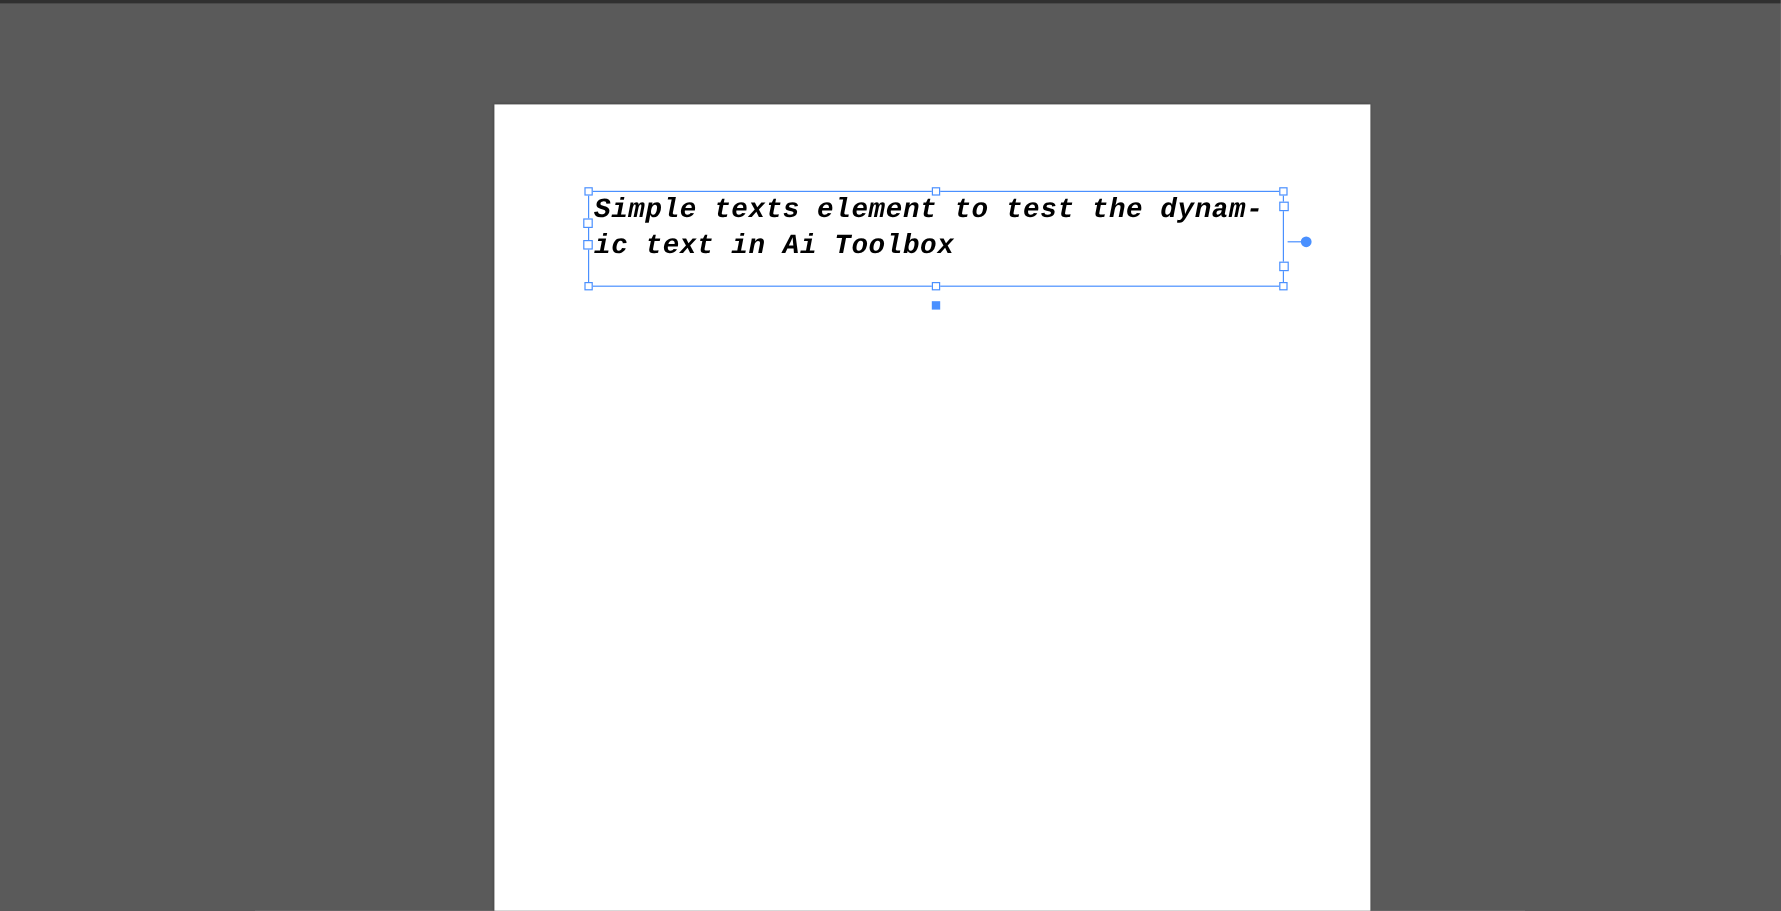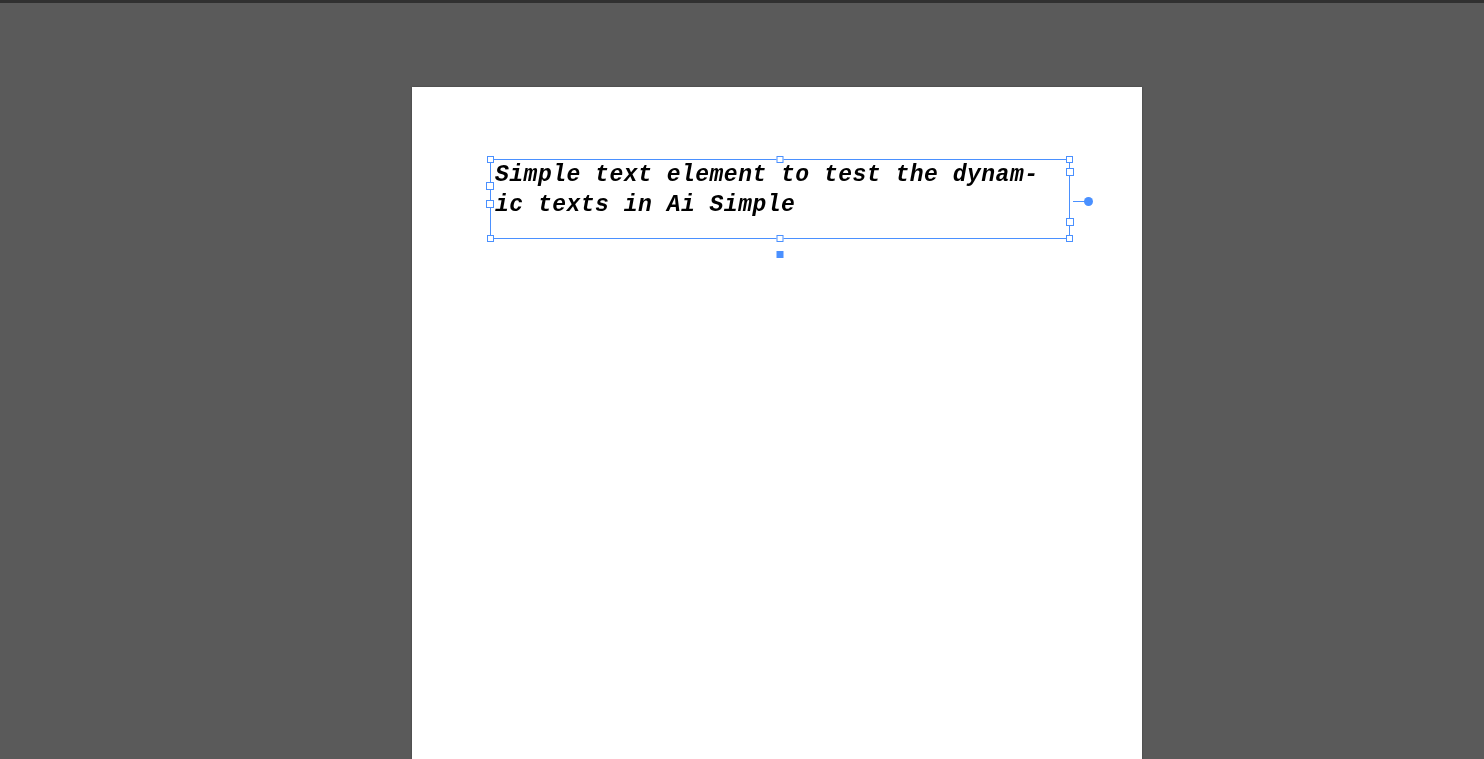--- a/index.html
+++ b/index.html
@@ -113,22 +113,22 @@
 <body>
 
 <div class="top-bar"></div>
 
 <div class="workspace">
 
   <div class="artboard"></div>
 
   <div class="text-frame-wrapper">
     <div class="text-frame">
-      <div class="text-content"><span>Simple text element to test the dynam-</span>
-<span>ic texts in Ai Simple</span></div>
+      <div class="text-content"><span>Simple texts element to test the dynam-</span>
+<span>ic text in Ai Toolbox</span></div>
 
       <div class="handle h-tl"></div>
       <div class="handle h-tr"></div>
       <div class="handle h-bl"></div>
       <div class="handle h-br"></div>
 
       <div class="handle h-tc"></div>
       <div class="handle h-bc"></div>
 
       <div class="port port-left-upper"></div>

